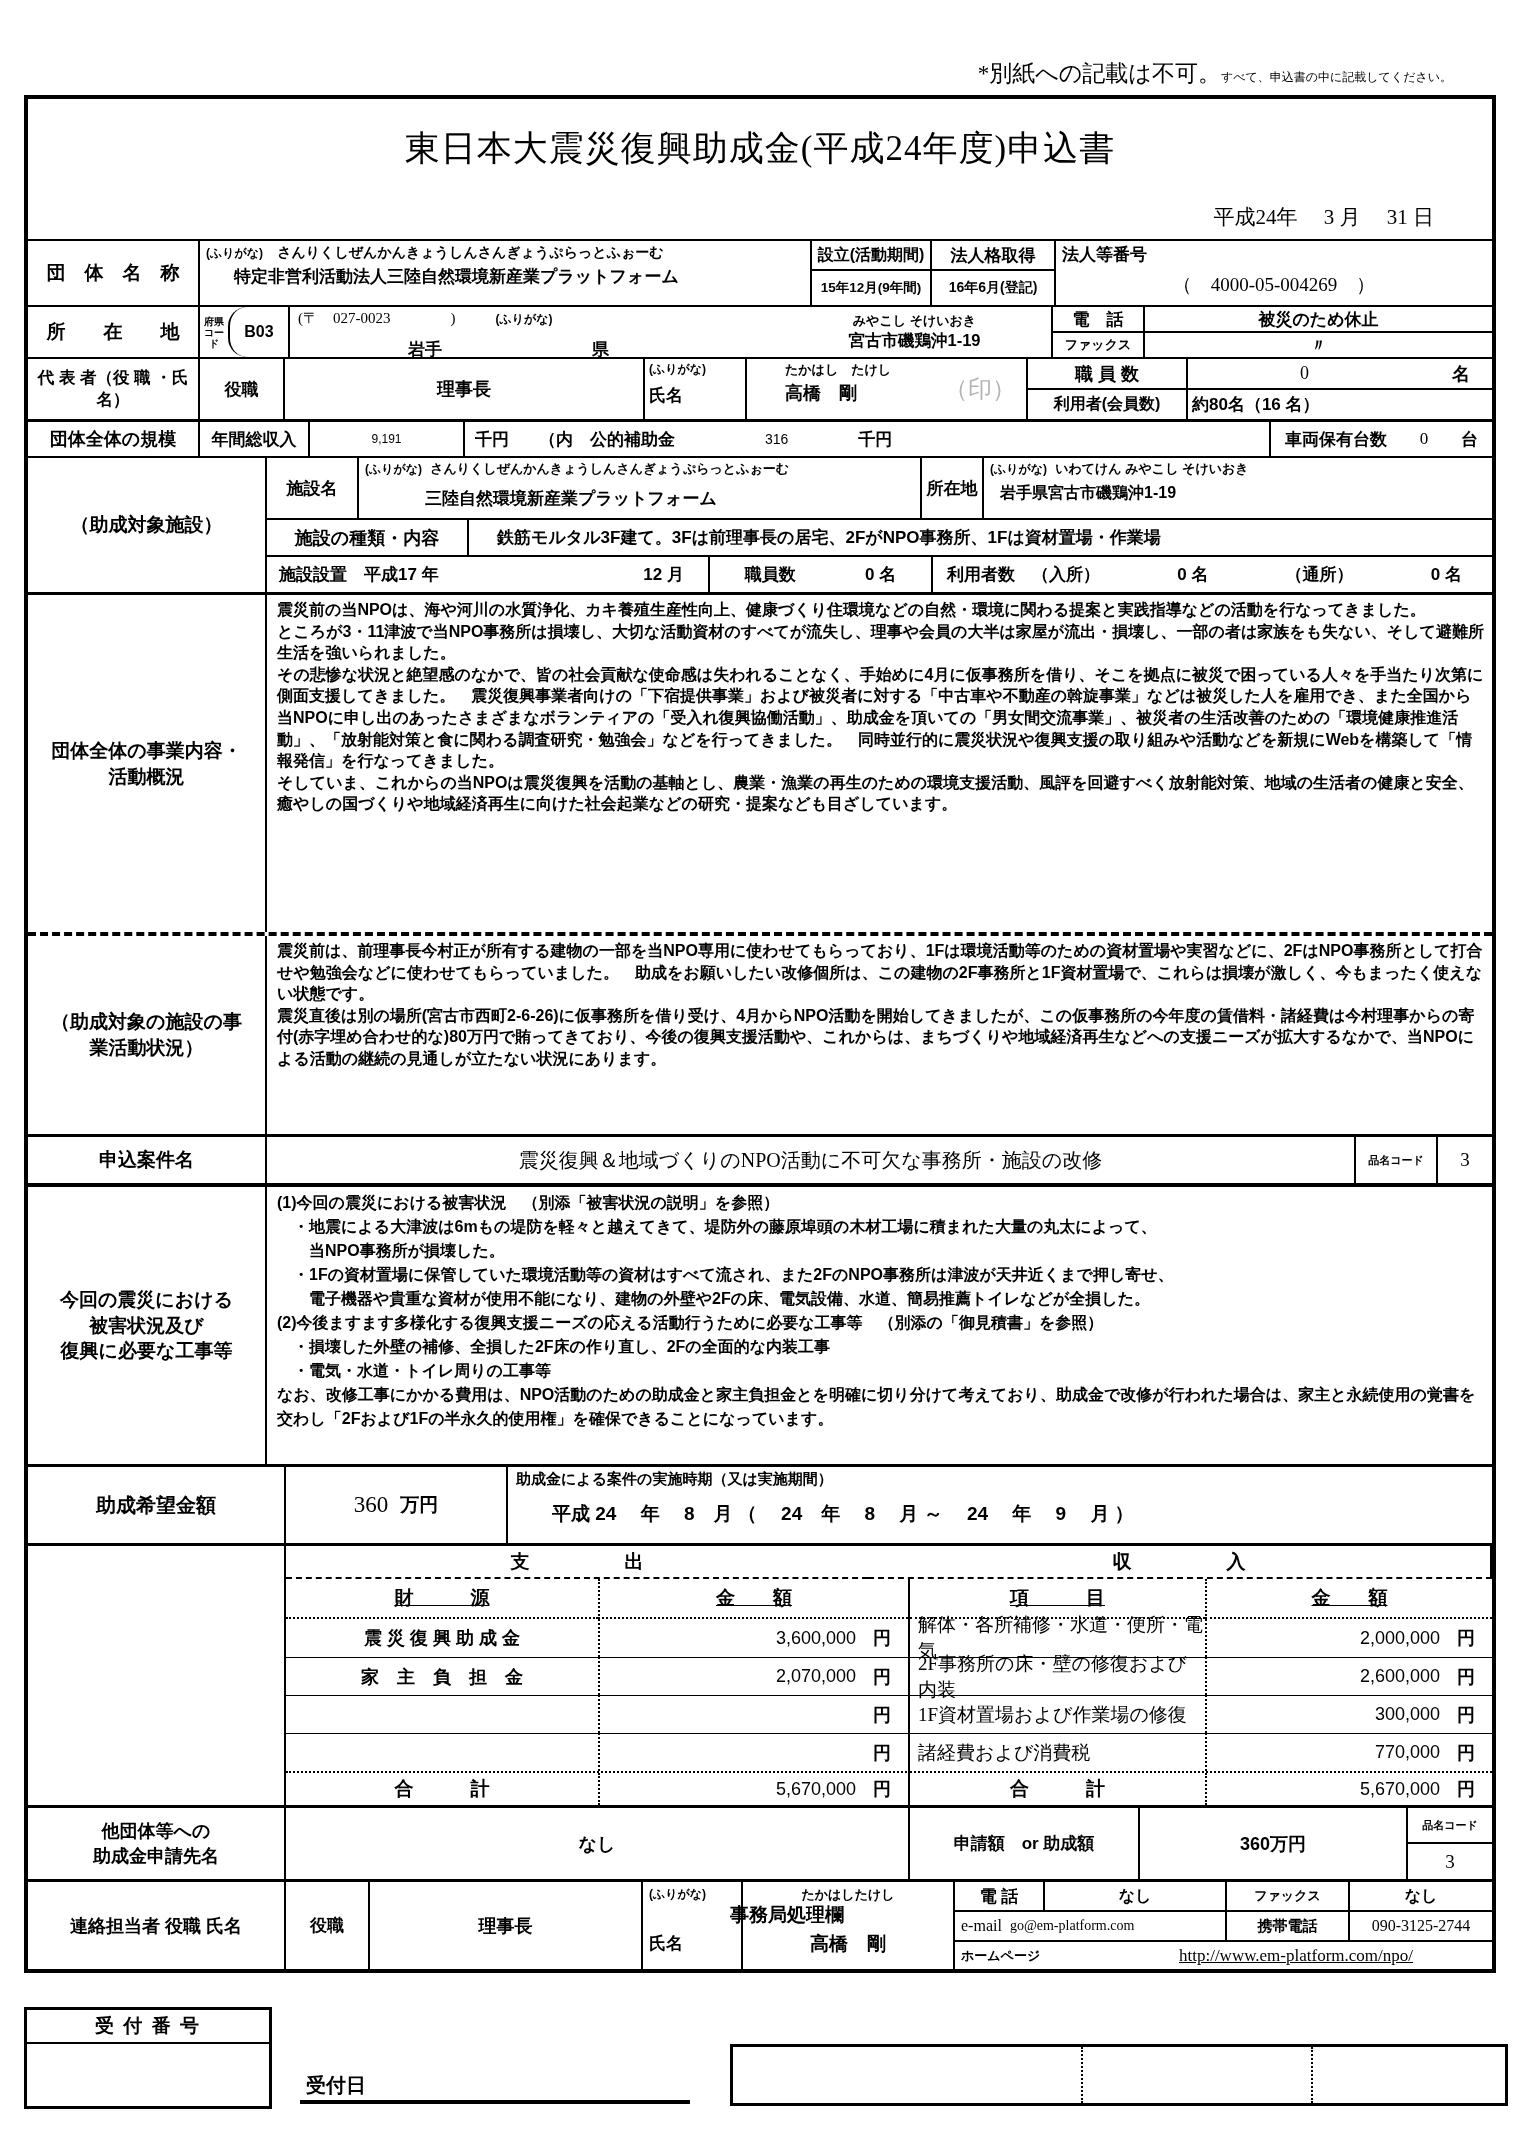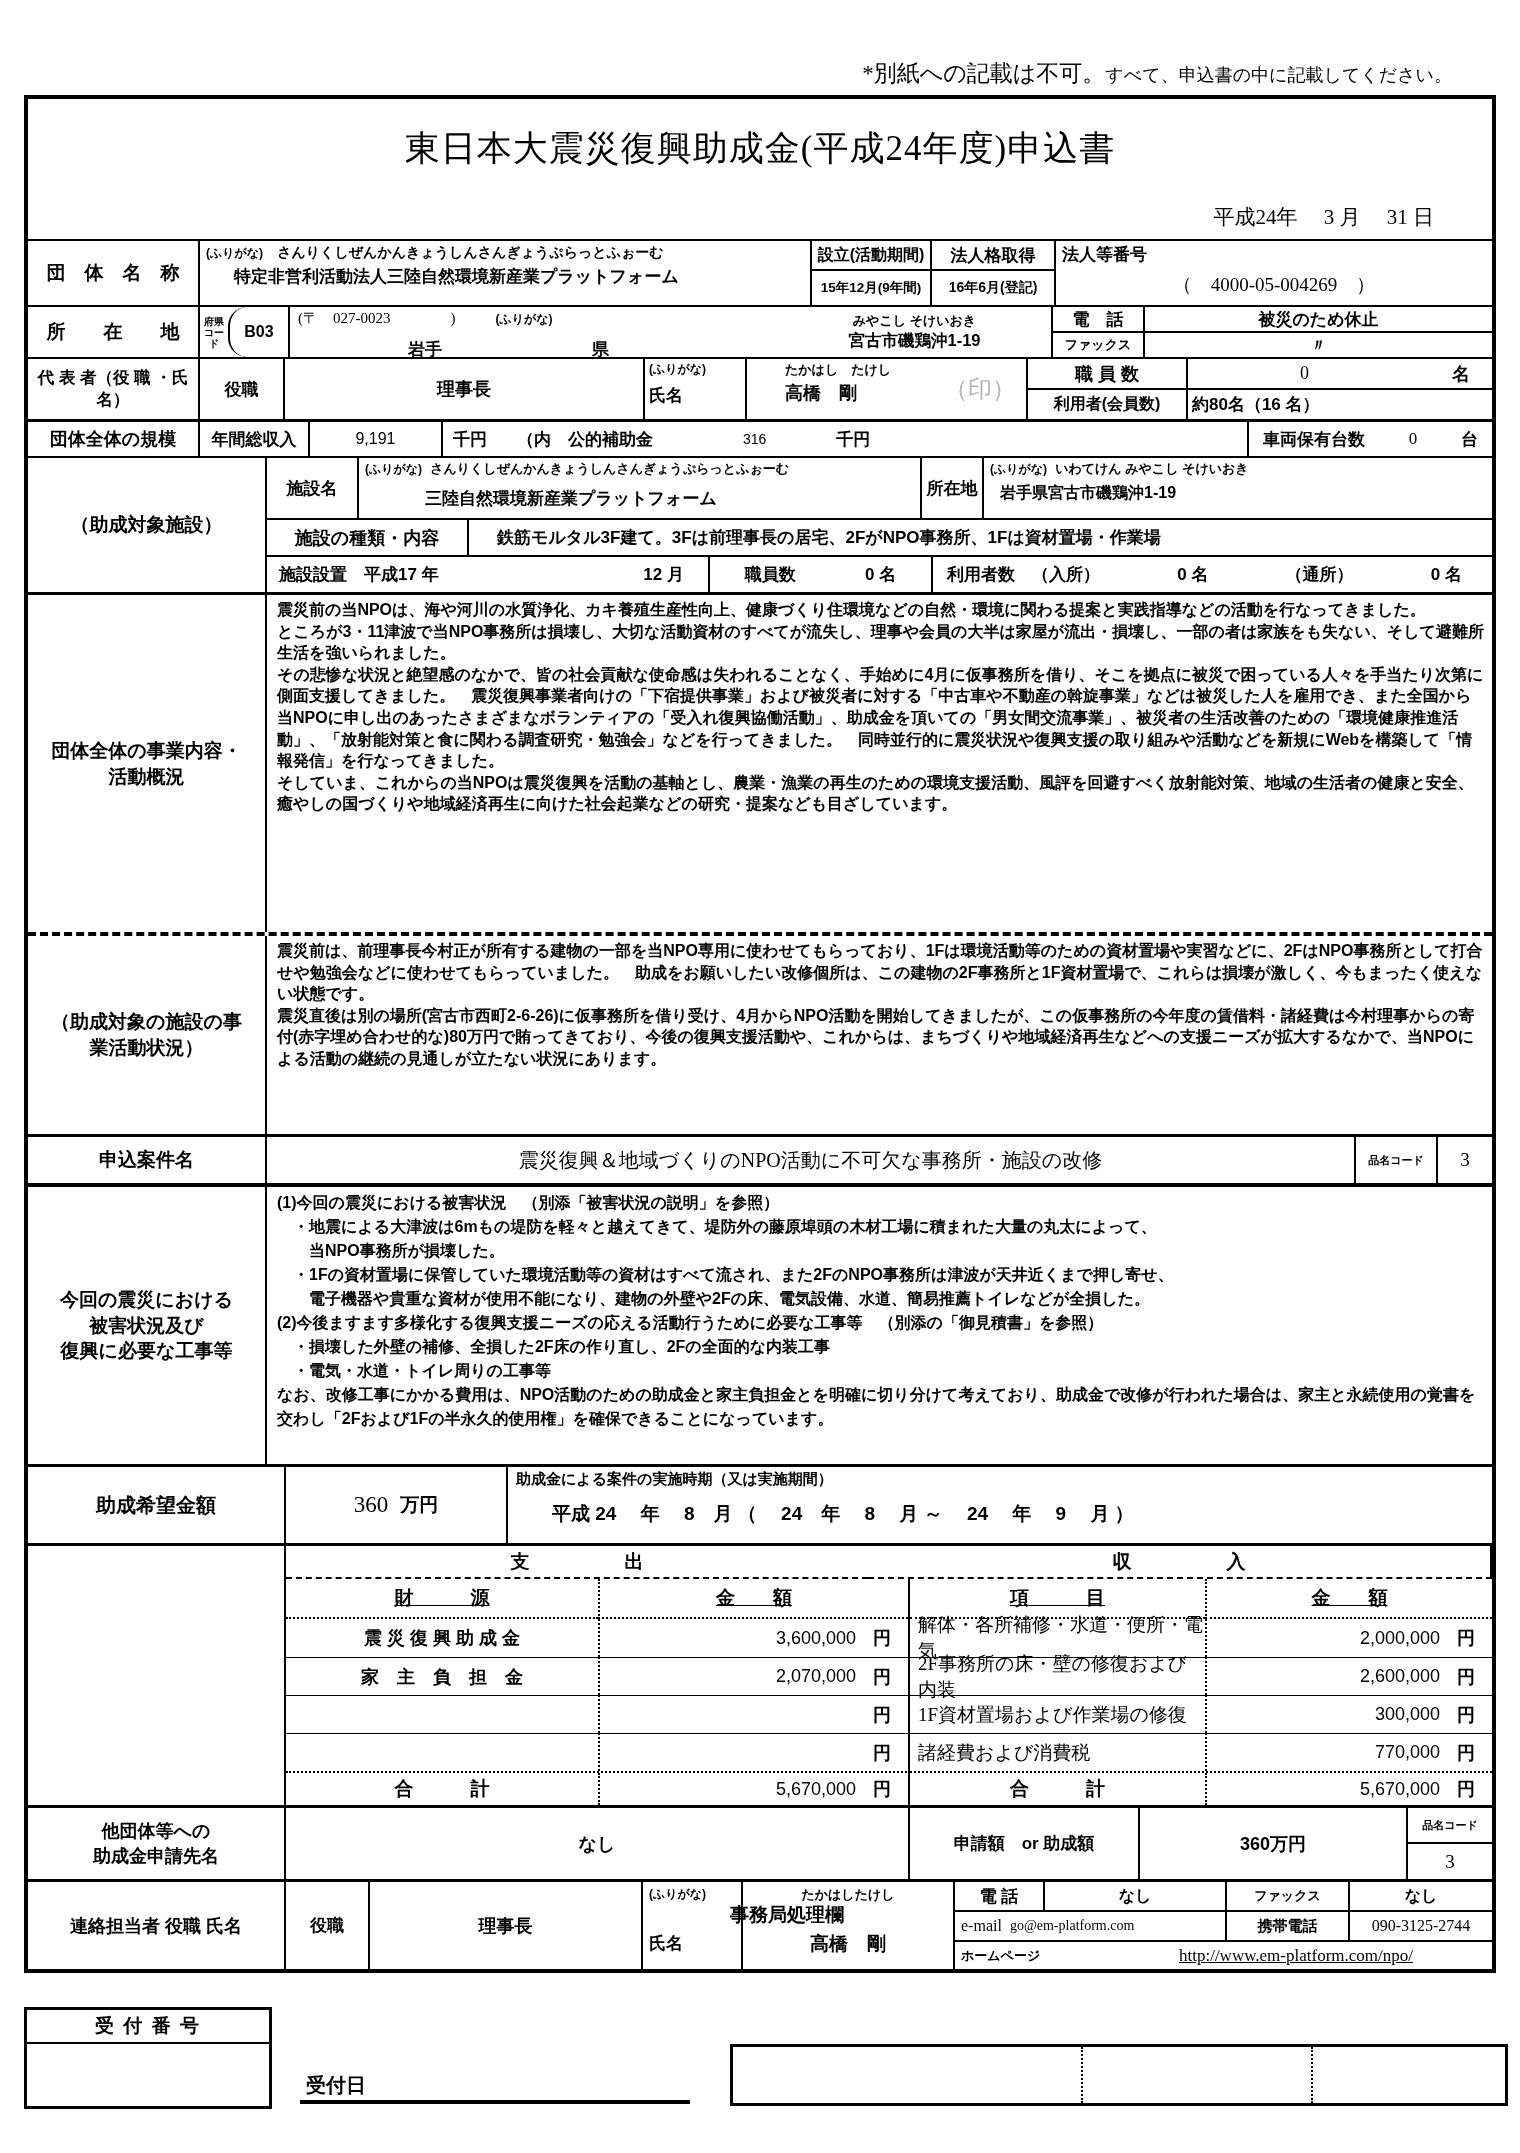--- a/index.html
+++ b/index.html
@@ -4,21 +4,21 @@
 <style>
   * { margin:0; padding:0; box-sizing:border-box; }
   html,body { background:#fff; }
   .page { position:relative; width:1520px; height:2153px; background:#fff; color:#000;
           font-family:"Liberation Sans","DejaVu Sans",sans-serif; overflow:hidden; }
   .serif { font-family:"Liberation Serif","DejaVu Serif",serif; }
   .b { font-weight:bold; }
 
   .top-note { position:absolute; top:58px; right:68px; font-family:"Liberation Serif",serif; white-space:nowrap; }
   .top-note .main { font-size:23px; }
-  .top-note .sub  { font-size:18px; }
+  .top-note .sub  { font-size:12px; }
 
   .form { position:absolute; left:24px; top:95px; width:1472px; border:4px solid #000; background:#fff; }
 
   .row { display:flex; border-top:2px solid #000; align-items:stretch; }
   .row.thick { border-top:3px solid #000; }
   .row:first-child { border-top:none; }
   .c { border-left:2px solid #000; overflow:hidden; position:relative; }
   .row > .c:first-child { border-left:none; }
   .vc { display:flex; align-items:center; }
   .cc { display:flex; align-items:center; justify-content:center; text-align:center; }
@@ -160,21 +160,21 @@
         <div style="display:flex; flex:1;">
           <div class="cc b" style="width:160px; font-size:16px; border-right:2px solid #000;">利用者(会員数)</div>
           <div class="vc b" style="flex:1; font-size:17px; padding-left:4px;">約80名（16 名）</div>
         </div>
       </div>
     </div>
 
     <div class="row thick" style="height:37px;">
       <div class="c cc b" style="width:170px; font-size:18px;">団体全体の規模</div>
       <div class="c cc b" style="width:110px; font-size:17px;">年間総収入</div>
-      <div class="c cc" style="width:133px; font-size:16px;">9,191</div>
+      <div class="c cc" style="width:155px; font-size:12px;">9,191</div>
       <div class="c vc" style="width:806px; padding:0 10px; gap:30px;">
         <span class="b" style="font-size:17px;">千円</span>
         <span class="b" style="font-size:17px;">（内　公的補助金</span>
         <span style="font-size:14px; margin-left:60px;">316</span>
         <span class="b" style="font-size:17px; margin-left:40px;">千円</span>
       </div>
       <div class="c vc" style="flex:1; justify-content:space-between; padding:0 14px;">
         <span class="b" style="font-size:17px;">車両保有台数</span>
         <span class="serif" style="font-size:17px;">0</span>
         <span class="b" style="font-size:17px;">台</span>

